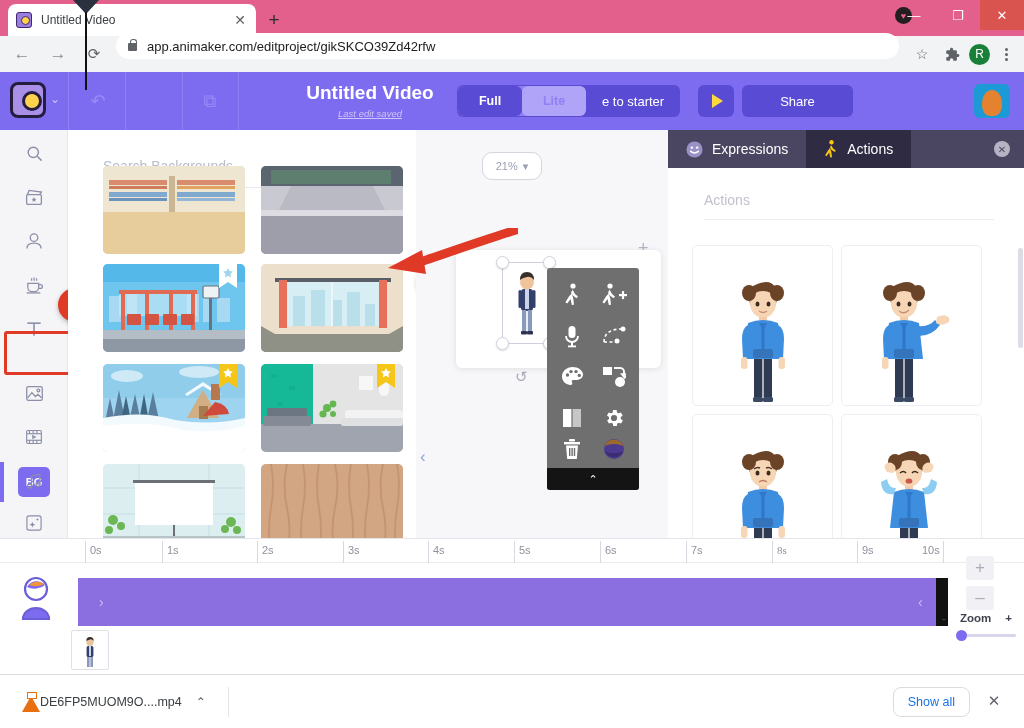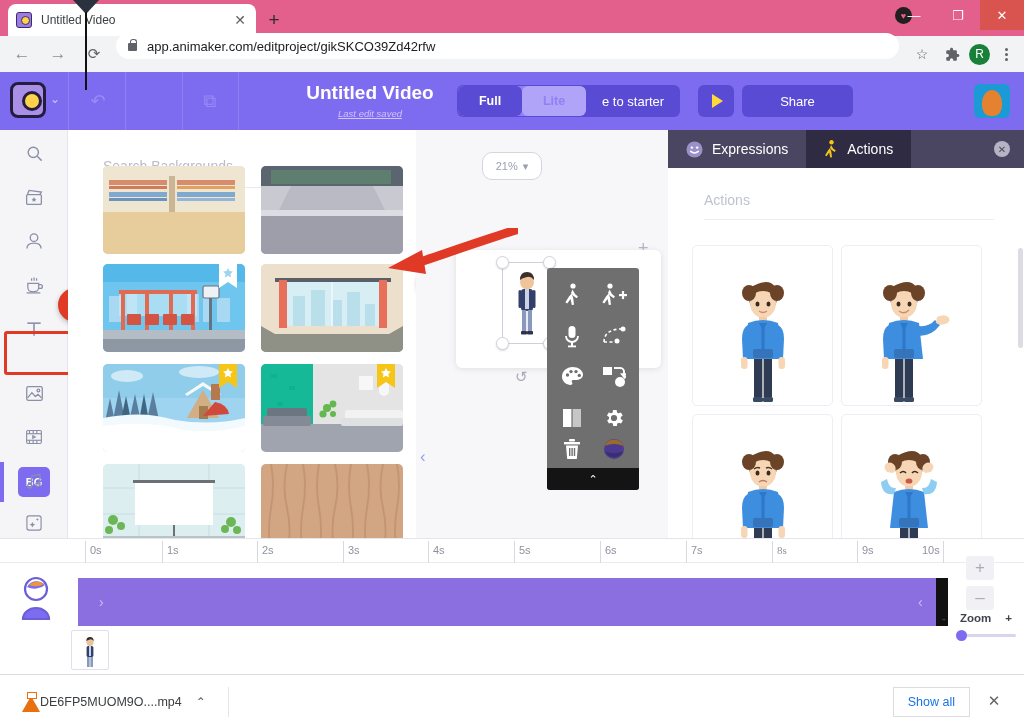--- a/index.html
+++ b/index.html
@@ -416,21 +416,21 @@
   }
   .dl-name { font-size: 12.5px; color: #3c4043; }
   .dl-caret {
     margin-left: 14px; color: #5f6368; font-size: 12px; cursor: pointer;
   }
   .shelf-sep {
     margin-left: 22px; width: 1px; height: 30px; background: #e2e4e7;
   }
   .showall {
     position: absolute; right: 54px; top: 12px; height: 30px; padding: 0 14px;
-    border: 1px solid #dadce0; border-radius: 0; color: #1a73e8;
+    border: 1px solid #dadce0; border-radius: 8px; color: #1a73e8;
     font-size: 12.5px; display: flex; align-items: center;
     justify-content: center; cursor: pointer;
   }
   .shelf-close {
     position: absolute; right: 16px; top: 12px; width: 28px; height: 28px;
     color: #5f6368; font-size: 15px; display: flex;
     align-items: center; justify-content: center; cursor: pointer;
   }
 </style>
 </head>

